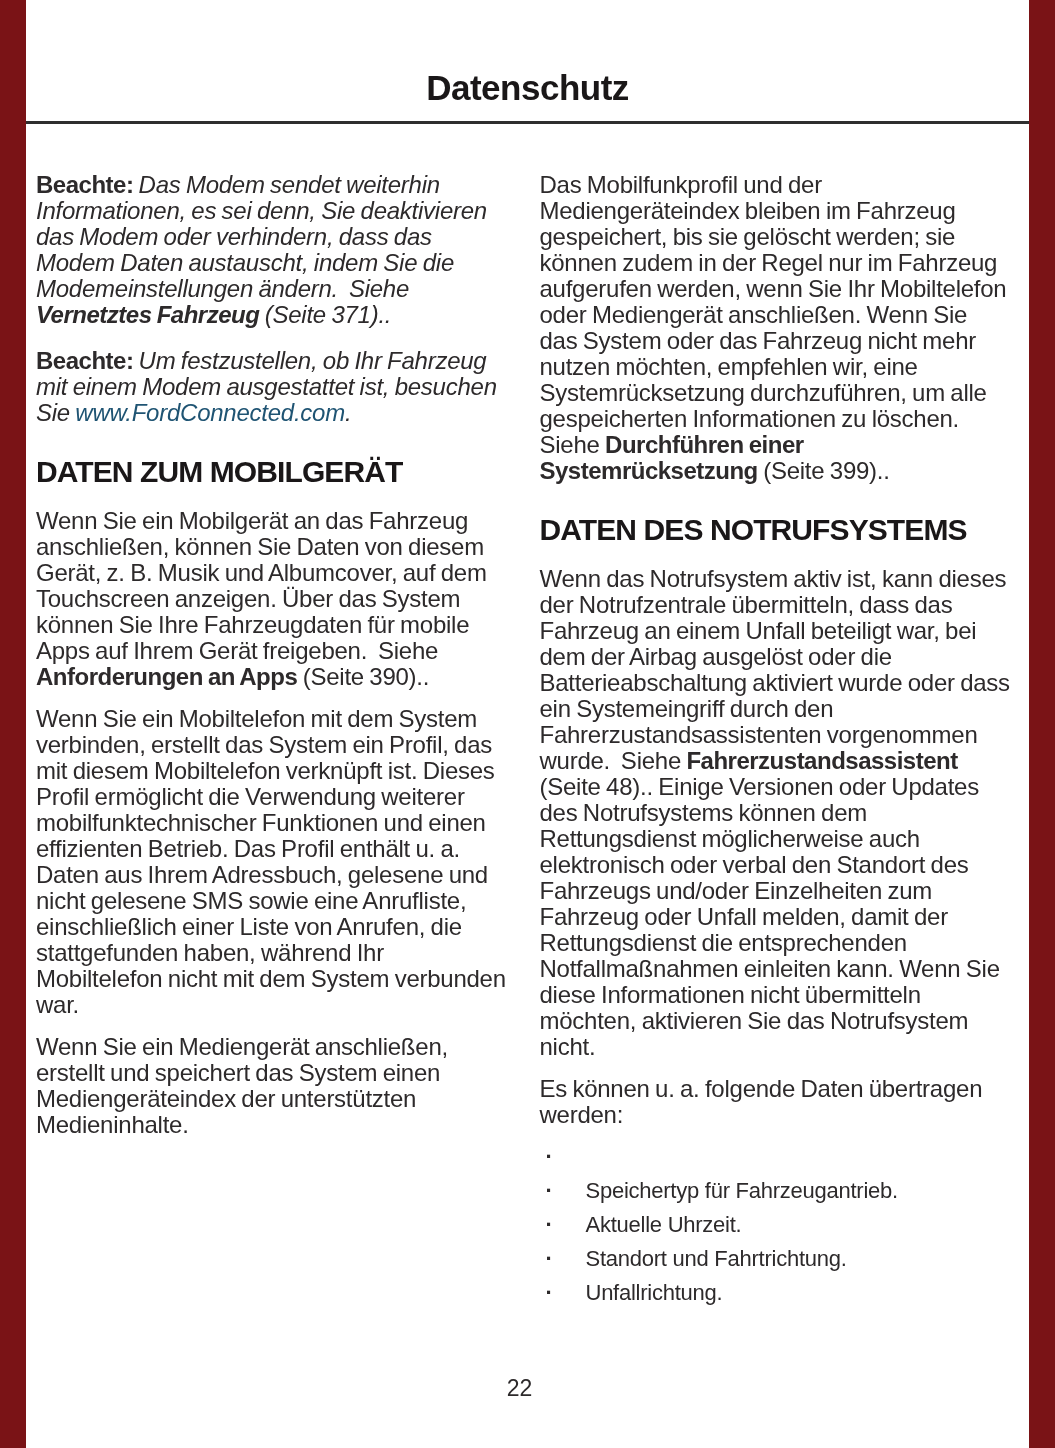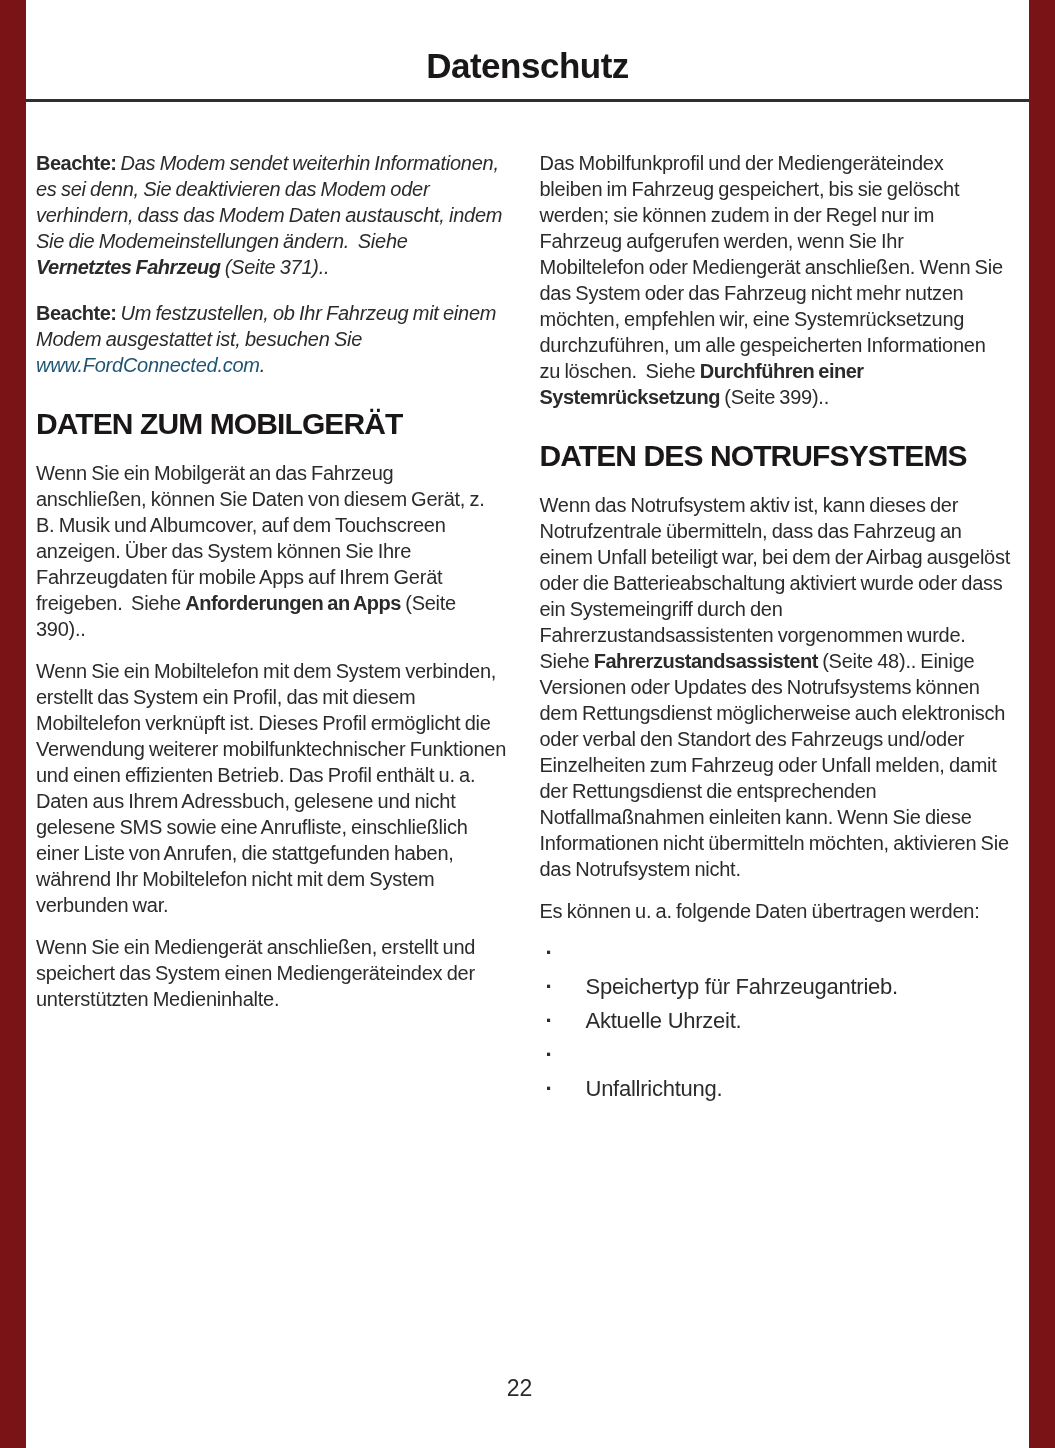--- a/index.html
+++ b/index.html
@@ -19,21 +19,21 @@
     font-family:"Liberation Sans", sans-serif;
     color:var(--text);
   }
   .edge-bar{
     position:absolute;top:0;bottom:0;width:26px;
     background:var(--edge);
   }
   .edge-bar.left{left:0}
   .edge-bar.right{right:0}
 
-  header{padding-top:48px}
+  header{padding-top:70px}
   h1{
     text-align:center;
     font-size:35px;
     font-weight:700;
     letter-spacing:-0.5px;
     color:var(--heading);
     line-height:1;
   }
   .rule{
     border:none;
@@ -44,21 +44,21 @@
   main{
     display:grid;
     grid-template-columns:1fr 1fr;
     column-gap:33px;
     padding:0 45px 0 36px;
     margin-top:48px;
   }
   .col{min-width:0}
 
   .para{
-    font-size:20px;
+    font-size:24px;
     line-height:26px;
     letter-spacing:-0.25px;
     word-spacing:-1px;
     margin:0 0 16px 0;
   }
   .note{margin-bottom:20px}
   .note .i, .note .bi, .note .link{font-style:italic}
 
   .b{font-weight:700;letter-spacing:-0.5px}
   .i{font-style:italic}
@@ -141,20 +141,21 @@
         <li>
           <span class="dot">·</span>
           <span>Speichertyp für Fahrzeugantrieb.</span>
         </li>
         <li>
           <span class="dot">·</span>
           <span>Aktuelle Uhrzeit.</span>
         </li>
         <li>
           <span class="dot">·</span>
+          <span>Standort und Fahrtrichtung.</span>
         </li>
         <li>
           <span class="dot">·</span>
           <span>Unfallrichtung.</span>
         </li>
       </ul>
     </div>
 </main>
 
 <footer>

